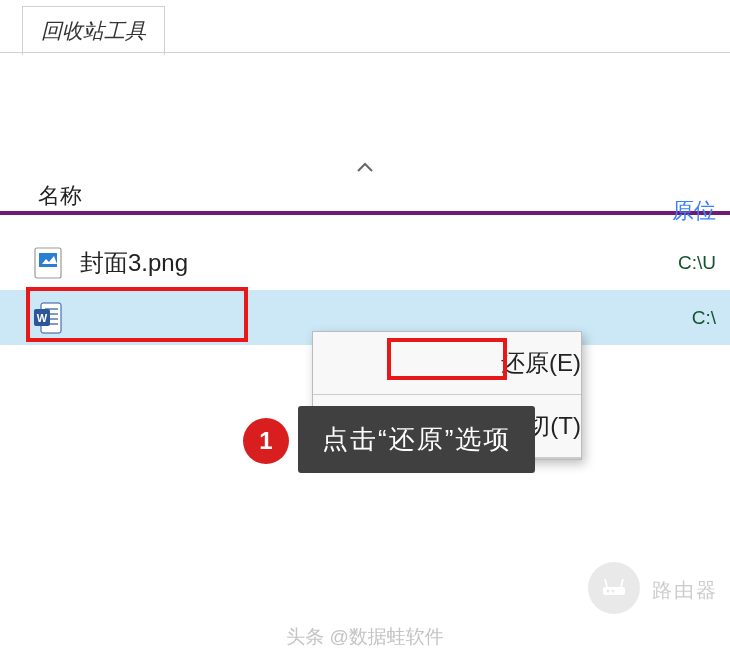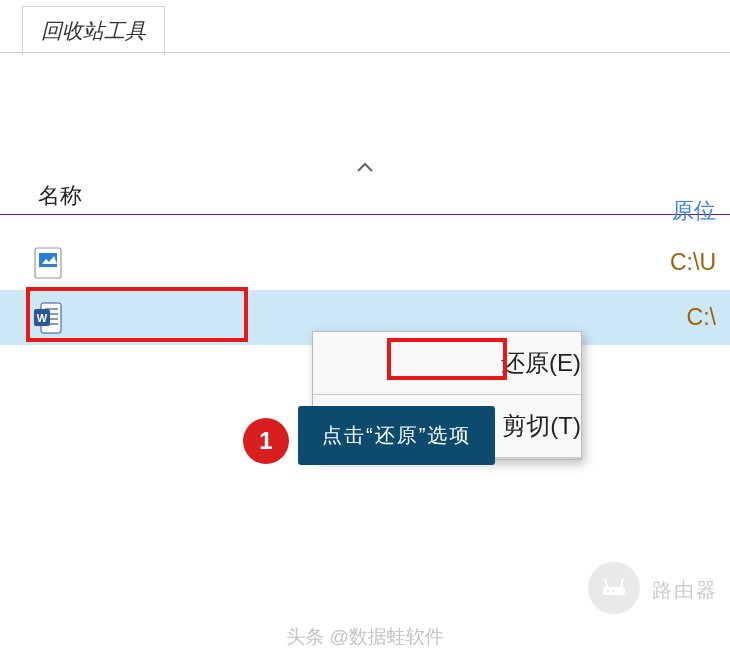--- a/index.html
+++ b/index.html
@@ -39,21 +39,21 @@
       font-size: 18px;
       color: #666;
       cursor: pointer;
     }
     .column-headers {
       position: absolute;
       top: 175px;
       left: 0;
       right: 0;
       height: 40px;
-      border-bottom: 1px solid #701a75;
+      border-bottom: 4px solid #701a75;
     }
     .col-name {
       position: absolute;
       left: 38px;
       top: 6px;
       font-size: 22px;
       color: #222;
     }
     .col-location {
       position: absolute;
@@ -93,22 +93,22 @@
       margin-right: 18px;
       flex-shrink: 0;
     }
     .file-name {
       font-size: 24px;
       color: #222;
     }
     .file-location {
       position: absolute;
       right: 14px;
-      font-size: 23px;
-      color: #a16207;
+      font-size: 19px;
+      color: #14532d;
     }
     .context-menu {
       position: absolute;
       top: 331px;
       left: 312px;
       width: 270px;
       background: #f8f8f8;
       border: 1px solid #bbb;
       box-shadow: 3px 4px 10px rgba(0,0,0,0.25);
     }
@@ -148,23 +148,23 @@
       font-weight: bold;
       display: flex;
       align-items: center;
       justify-content: center;
       z-index: 20;
     }
     .annotation-tooltip {
       position: absolute;
       top: 406px;
       left: 298px;
-      background: #0c4a6e;
+      background: #404040;
       color: #fff;
-      font-size: 20px;
+      font-size: 26px;
       padding: 16px 24px;
       border-radius: 3px;
       z-index: 19;
       letter-spacing: 2px;
     }
     .watermark-icon {
       position: absolute;
       bottom: 48px;
       right: 90px;
       width: 52px;
@@ -214,20 +214,21 @@
 
 <div class="file-list">
   <div class="file-row">
     <span class="file-icon">
       <svg viewBox="0 0 28 32">
           <rect x="1" y="1" width="26" height="30" rx="2" fill="#fff" stroke="#999" stroke-width="1.2"></rect>
           <rect x="5" y="6" width="18" height="14" fill="#2a7fd4"></rect>
           <polygon points="8,17 12,12 15,15 20,9 23,17" fill="#fff"></polygon>
         </svg>
     </span>
+    <span class="file-name">封面3.png</span>
     <span class="file-location">C:\U</span>
   </div>
 
   <div class="file-row selected">
     <div class="selected-border"></div>
     <span class="file-icon">
       <svg viewBox="0 0 28 32">
           <rect x="7" y="1" width="20" height="30" rx="2" fill="#fff" stroke="#2b579a" stroke-width="1"></rect>
           <line x1="11" y1="7" x2="24" y2="7" stroke="#2b579a" stroke-width="1.2"></line>
           <line x1="11" y1="12" x2="24" y2="12" stroke="#2b579a" stroke-width="1.2"></line>

